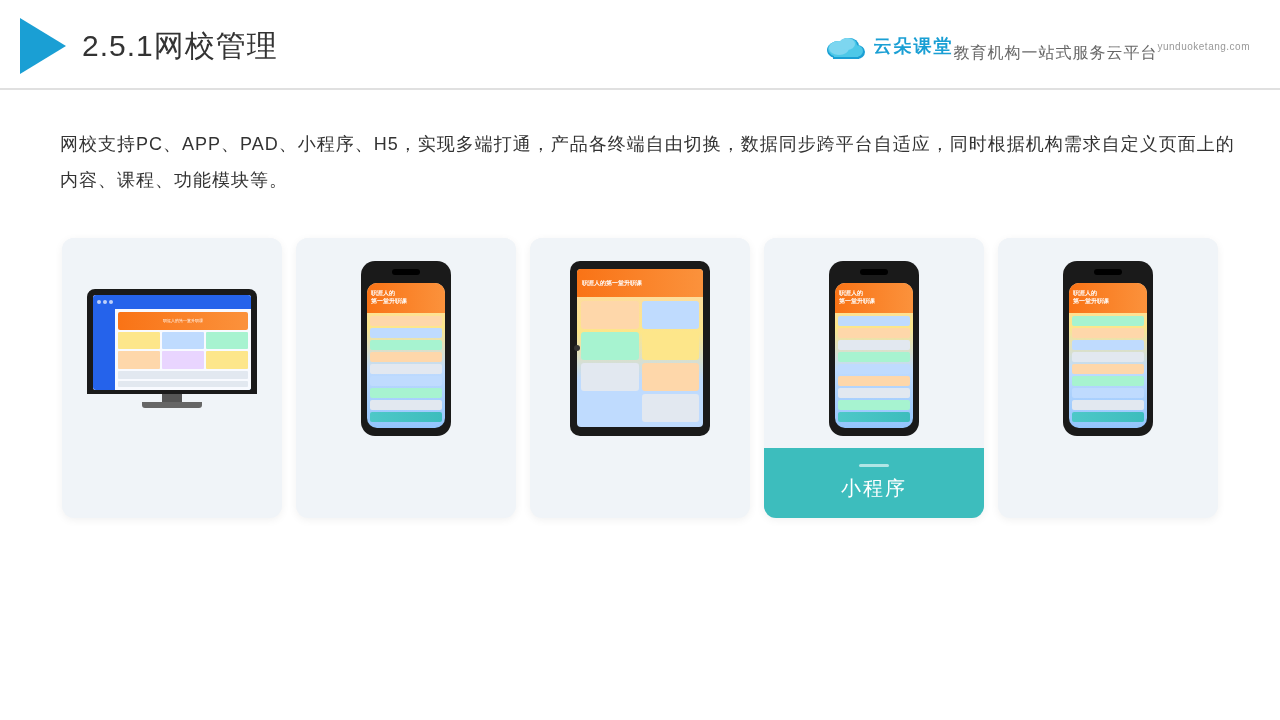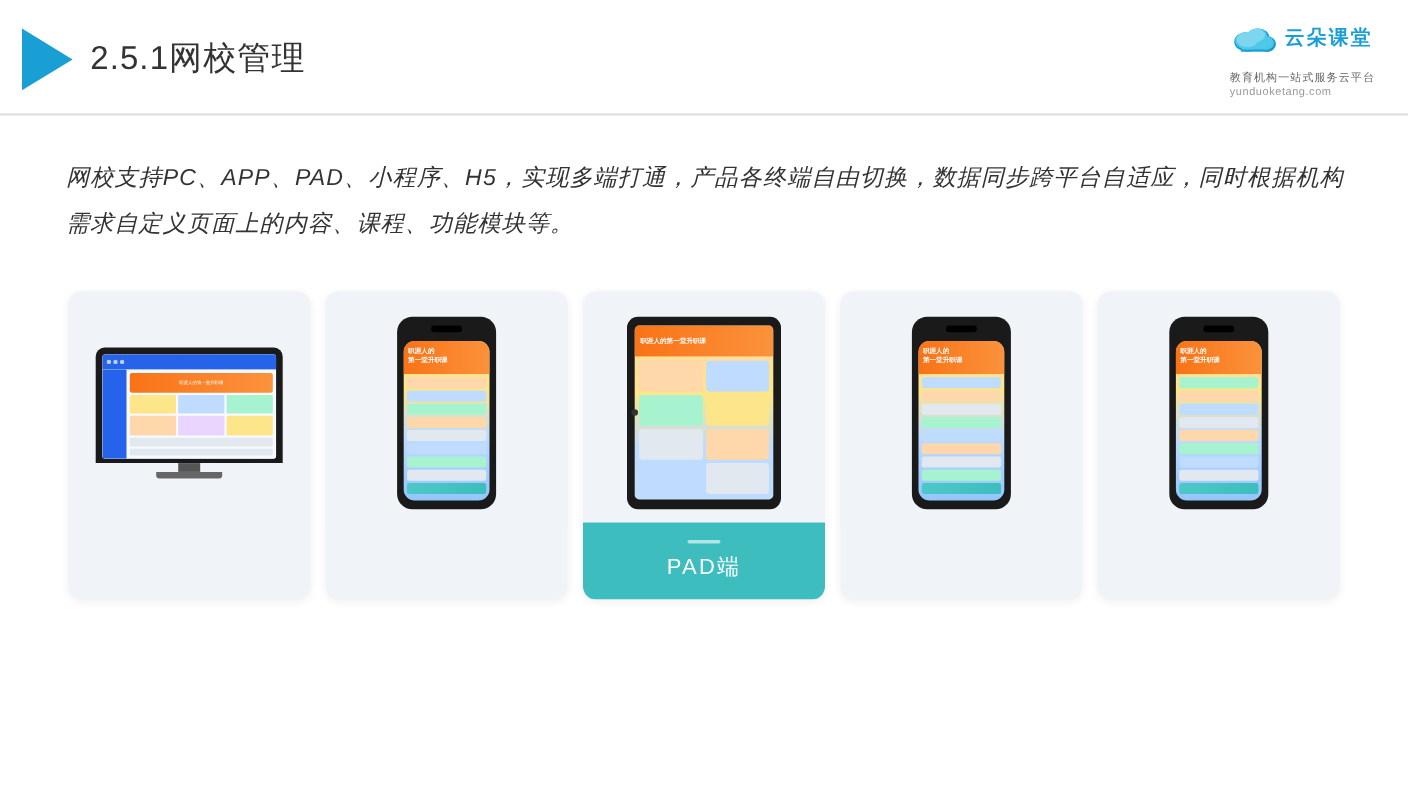--- a/index.html
+++ b/index.html
@@ -40,59 +40,58 @@
       letter-spacing: 1px;
     }
     .header-title span {
       font-weight: normal;
       color: #333;
     }
 
     
     .logo-area {
       display: flex;
-      flex-direction: column;
-      align-items: flex-start;
+      flex-direction: row;
+      align-items: center;
     }
     .logo-cloud {
       display: flex;
       align-items: center;
       gap: 6px;
     }
     .cloud-icon-svg {
       width: 44px;
       height: 32px;
     }
     .logo-text-main {
       font-size: 18px;
       color: #1a9fd4;
       font-weight: bold;
       letter-spacing: 2px;
     }
     .logo-text-sub {
-      font-size: 10px;
+      font-size: 16px;
       color: #666;
       text-align: center;
       letter-spacing: 1px;
       margin-top: 14px;
     }
     .logo-url {
       font-size: 10px;
       color: #999;
       letter-spacing: 0.5px;
     }
 
     
     .description {
       padding: 36px 38px 20px 60px;
-      font-size: 21px;
+      font-size: 18px;
       color: #333;
       line-height: 2;
       letter-spacing: 1px;
-      font-style: italic;
     }
 
     
     .cards-section {
       display: flex;
       justify-content: center;
       gap: 14px;
       padding: 20px 40px 30px 40px;
     }
 
@@ -440,24 +439,20 @@
               <div class="tablet-content-block"></div>
               <div class="tablet-content-block orange"></div>
               <div class="tablet-content-block blue"></div>
               <div class="tablet-content-block"></div>
             </div>
 
           </div>
         </div>
       </div>
     </div>
-    <div class="card-label teal">
-      <div class="label-line"></div>
-      <span>PAD端</span>
-    </div>
   </div>
 
   <div class="card">
     <div class="card-image">
       <div class="phone-mockup">
         <div class="phone-outer">
           <div class="phone-notch"></div>
           <div class="phone-screen" style="margin-top:14px;">
             <div class="phone-screen-top">
               <div class="phone-screen-text">职涯人的<br>第一堂升职课</div>
@@ -470,20 +465,24 @@
               <div class="phone-content-row blue"></div>
               <div class="phone-content-row orange"></div>
               <div class="phone-content-row"></div>
               <div class="phone-content-row green"></div>
               <div style="height:10px; background: linear-gradient(to right,#4dc8c8, #3dbdbd); border-radius:2px;"></div>
             </div>
           </div>
         </div>
       </div>
     </div>
+    <div class="card-label teal">
+      <div class="label-line"></div>
+      <span>小程序</span>
+    </div>
   </div>
 
   <div class="card">
     <div class="card-image">
       <div class="phone-mockup">
         <div class="phone-outer">
           <div class="phone-notch"></div>
           <div class="phone-screen" style="margin-top:14px;">
             <div class="phone-screen-top">
               <div class="phone-screen-text">职涯人的<br>第一堂升职课</div>

